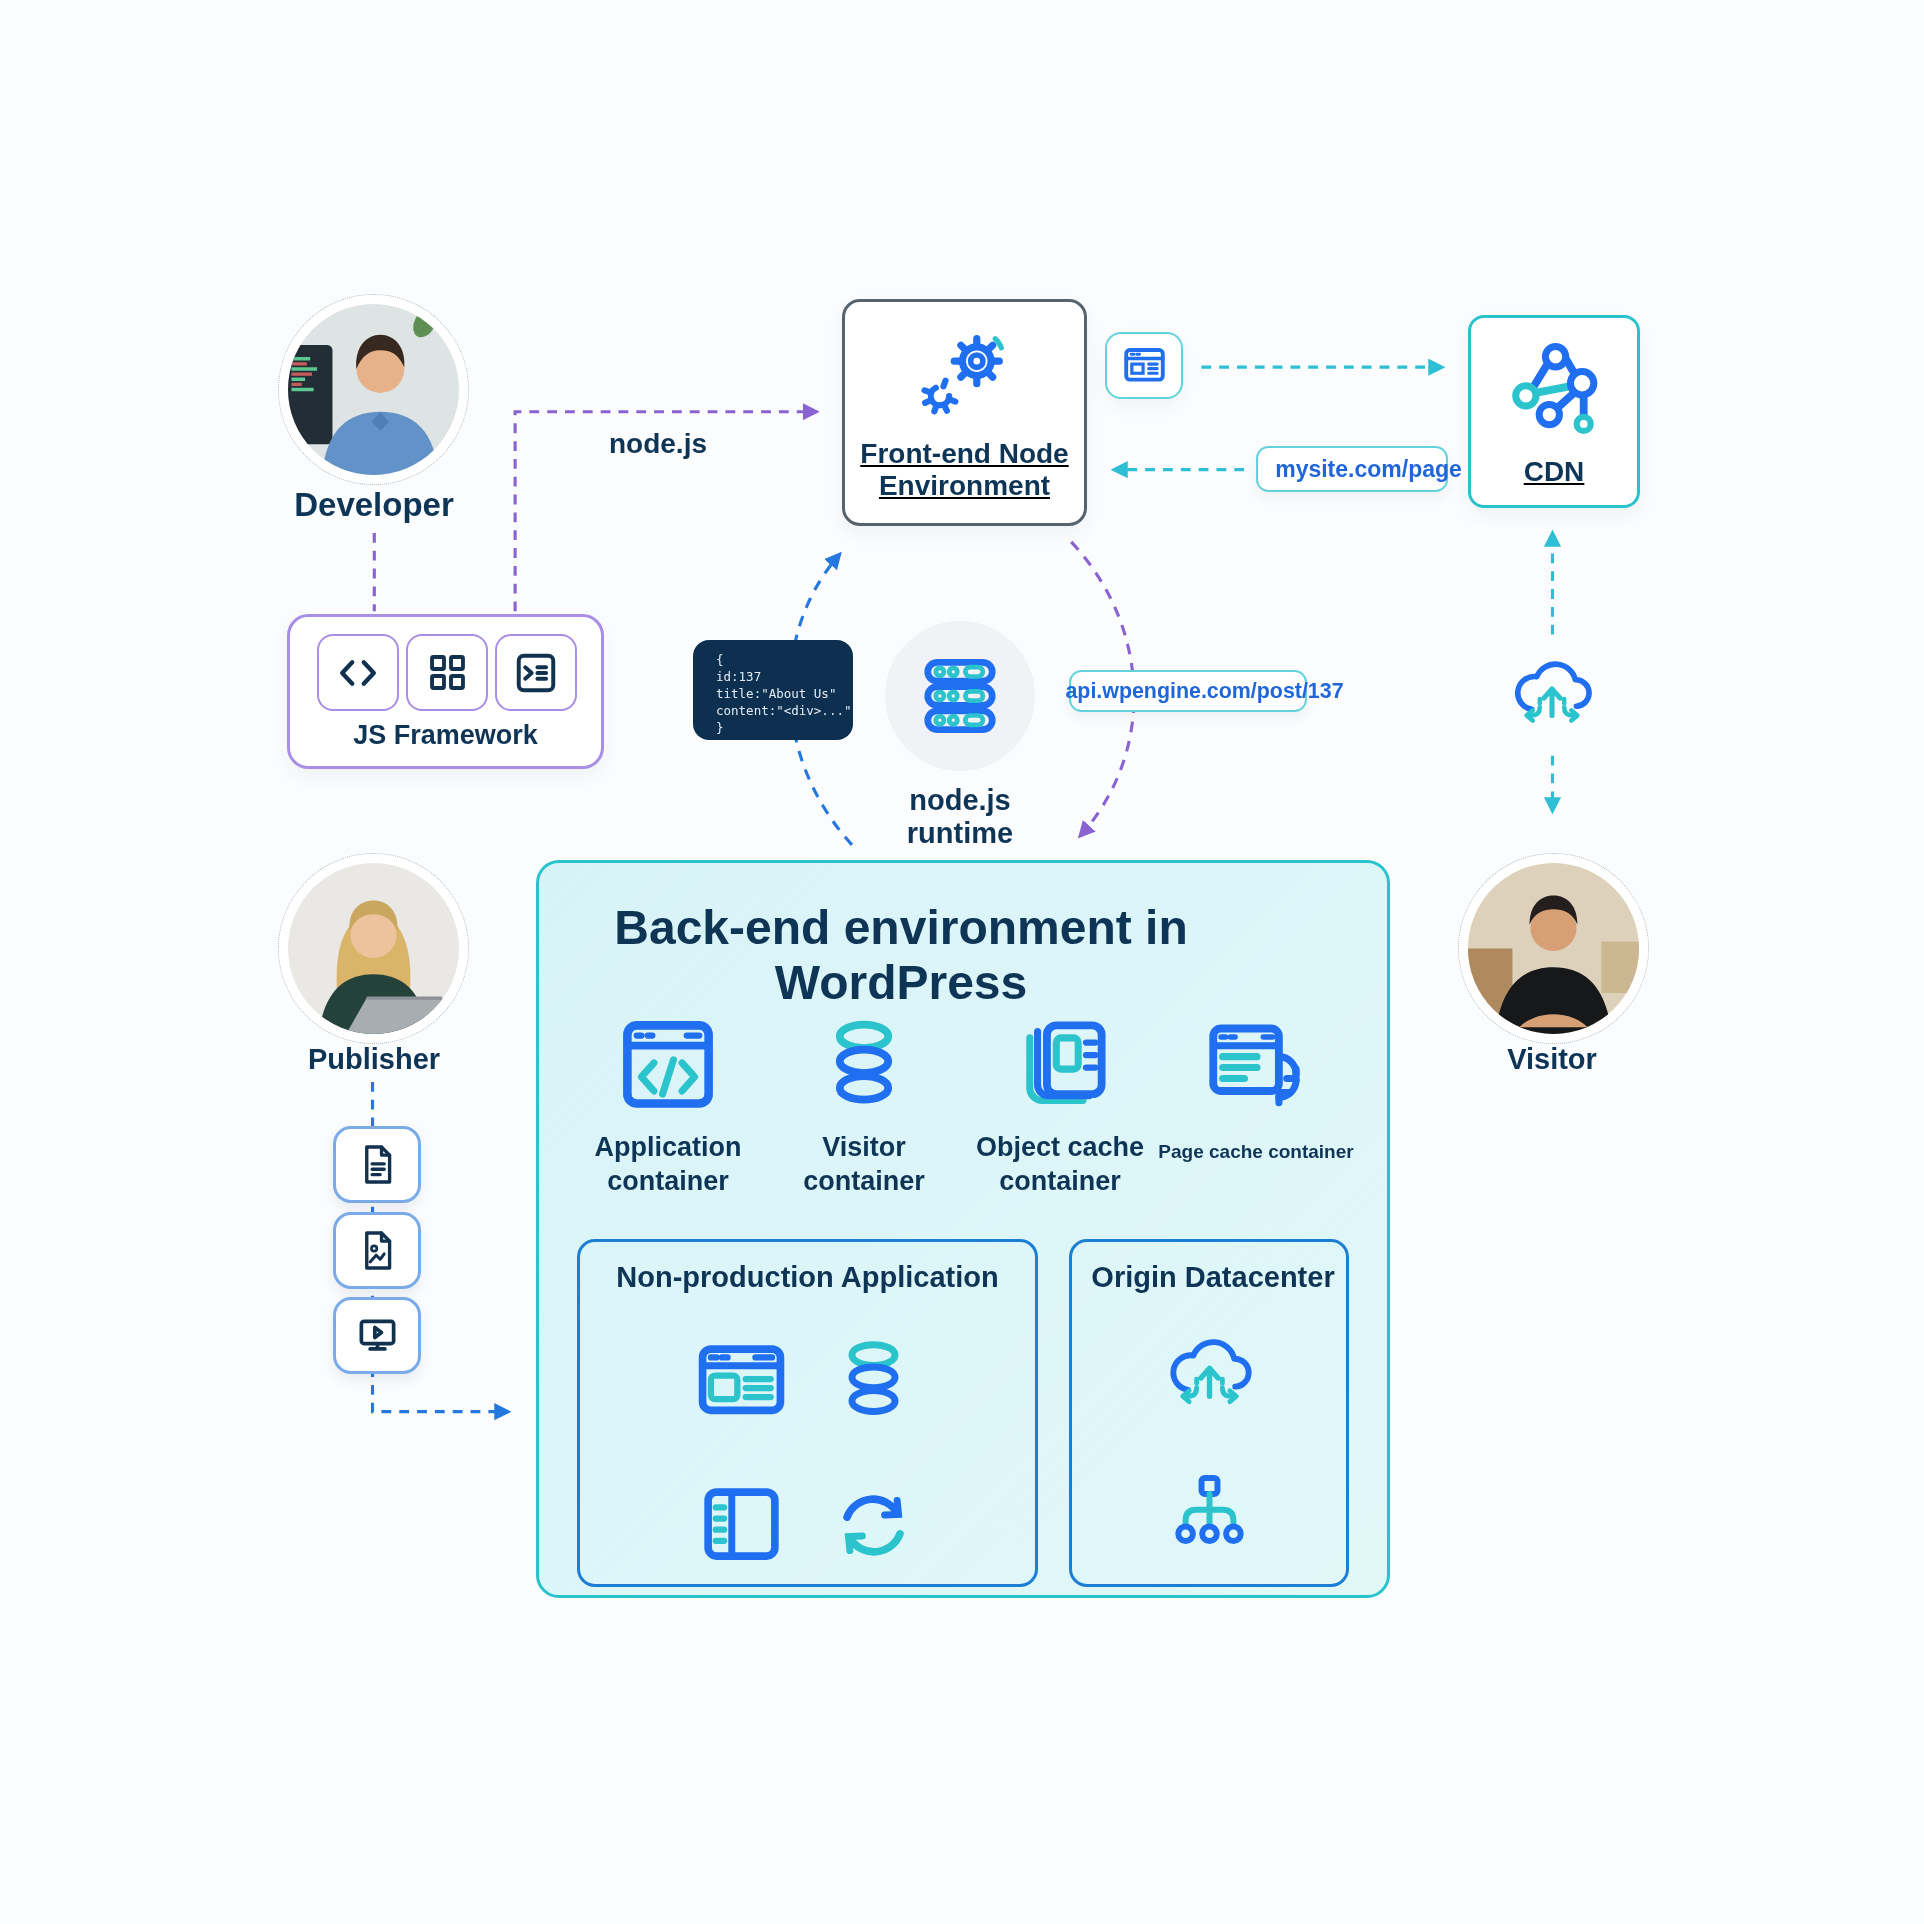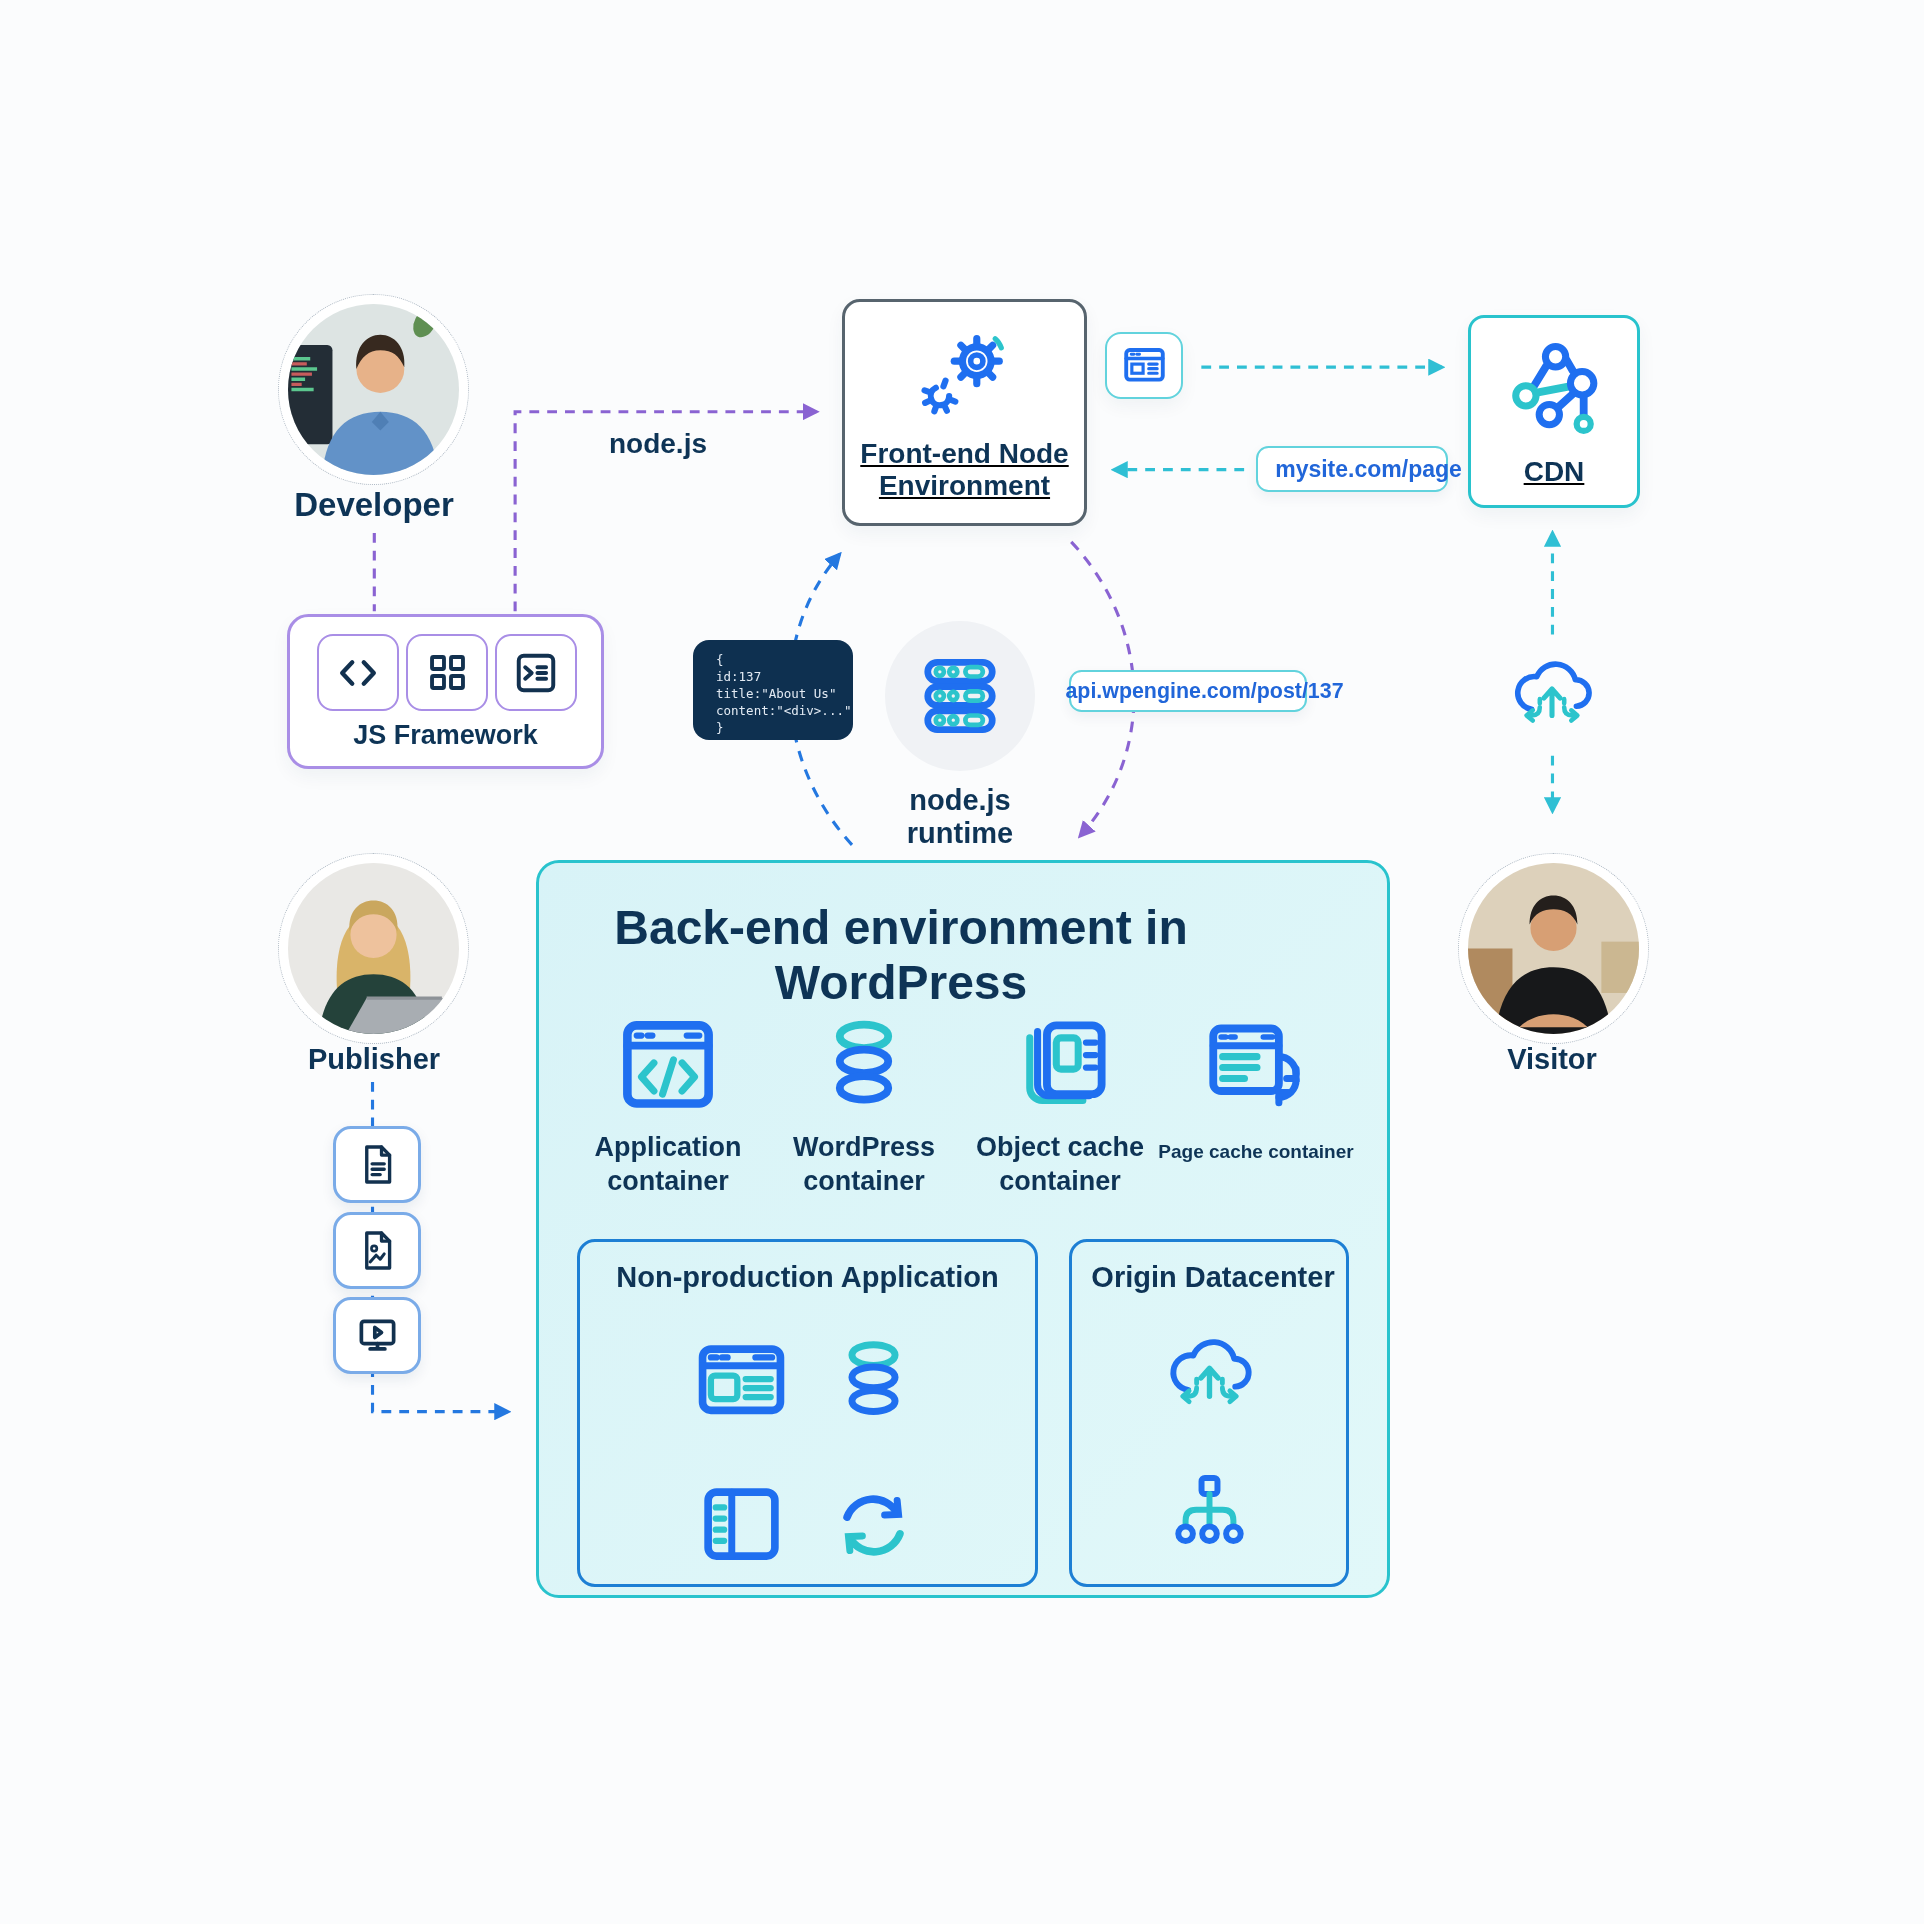--- a/index.html
+++ b/index.html
@@ -335,21 +335,21 @@
       <use href="#sym-appwin"></use>
     </svg>
   </div>
 <div class="abs lbl lay2" style="left:570px;top:1130px;width:196px;font-size:27px;line-height:34px">Application container</div>
 
 <div class="abs lay2" style="left:814px;top:1016px;width:100px;height:100px">
   <svg class="ic" width="100" height="100" viewBox="0 0 112 112">
       <use href="#sym-dbrings"></use>
     </svg>
   </div>
-<div class="abs lbl lay2" style="left:766px;top:1130px;width:196px;font-size:27px;line-height:34px">WordPress container</div>
+<div class="abs lbl lay2" style="left:766px;top:1130px;width:196px;font-size:27px;line-height:34px">Visitor container</div>
 
 <div class="abs lay2" style="left:1011px;top:1016px;width:100px;height:100px">
   <svg class="ic" width="100" height="100" viewBox="0 0 112 112">
       <use href="#sym-cards"></use>
     </svg>
   </div>
 <div class="abs lbl lay2" style="left:962px;top:1130px;width:196px;font-size:27px;line-height:34px">Object cache container</div>
 
 <div class="abs lay2" style="left:1207px;top:1016px;width:100px;height:100px">
   <svg class="ic" width="100" height="100" viewBox="0 0 112 112">

